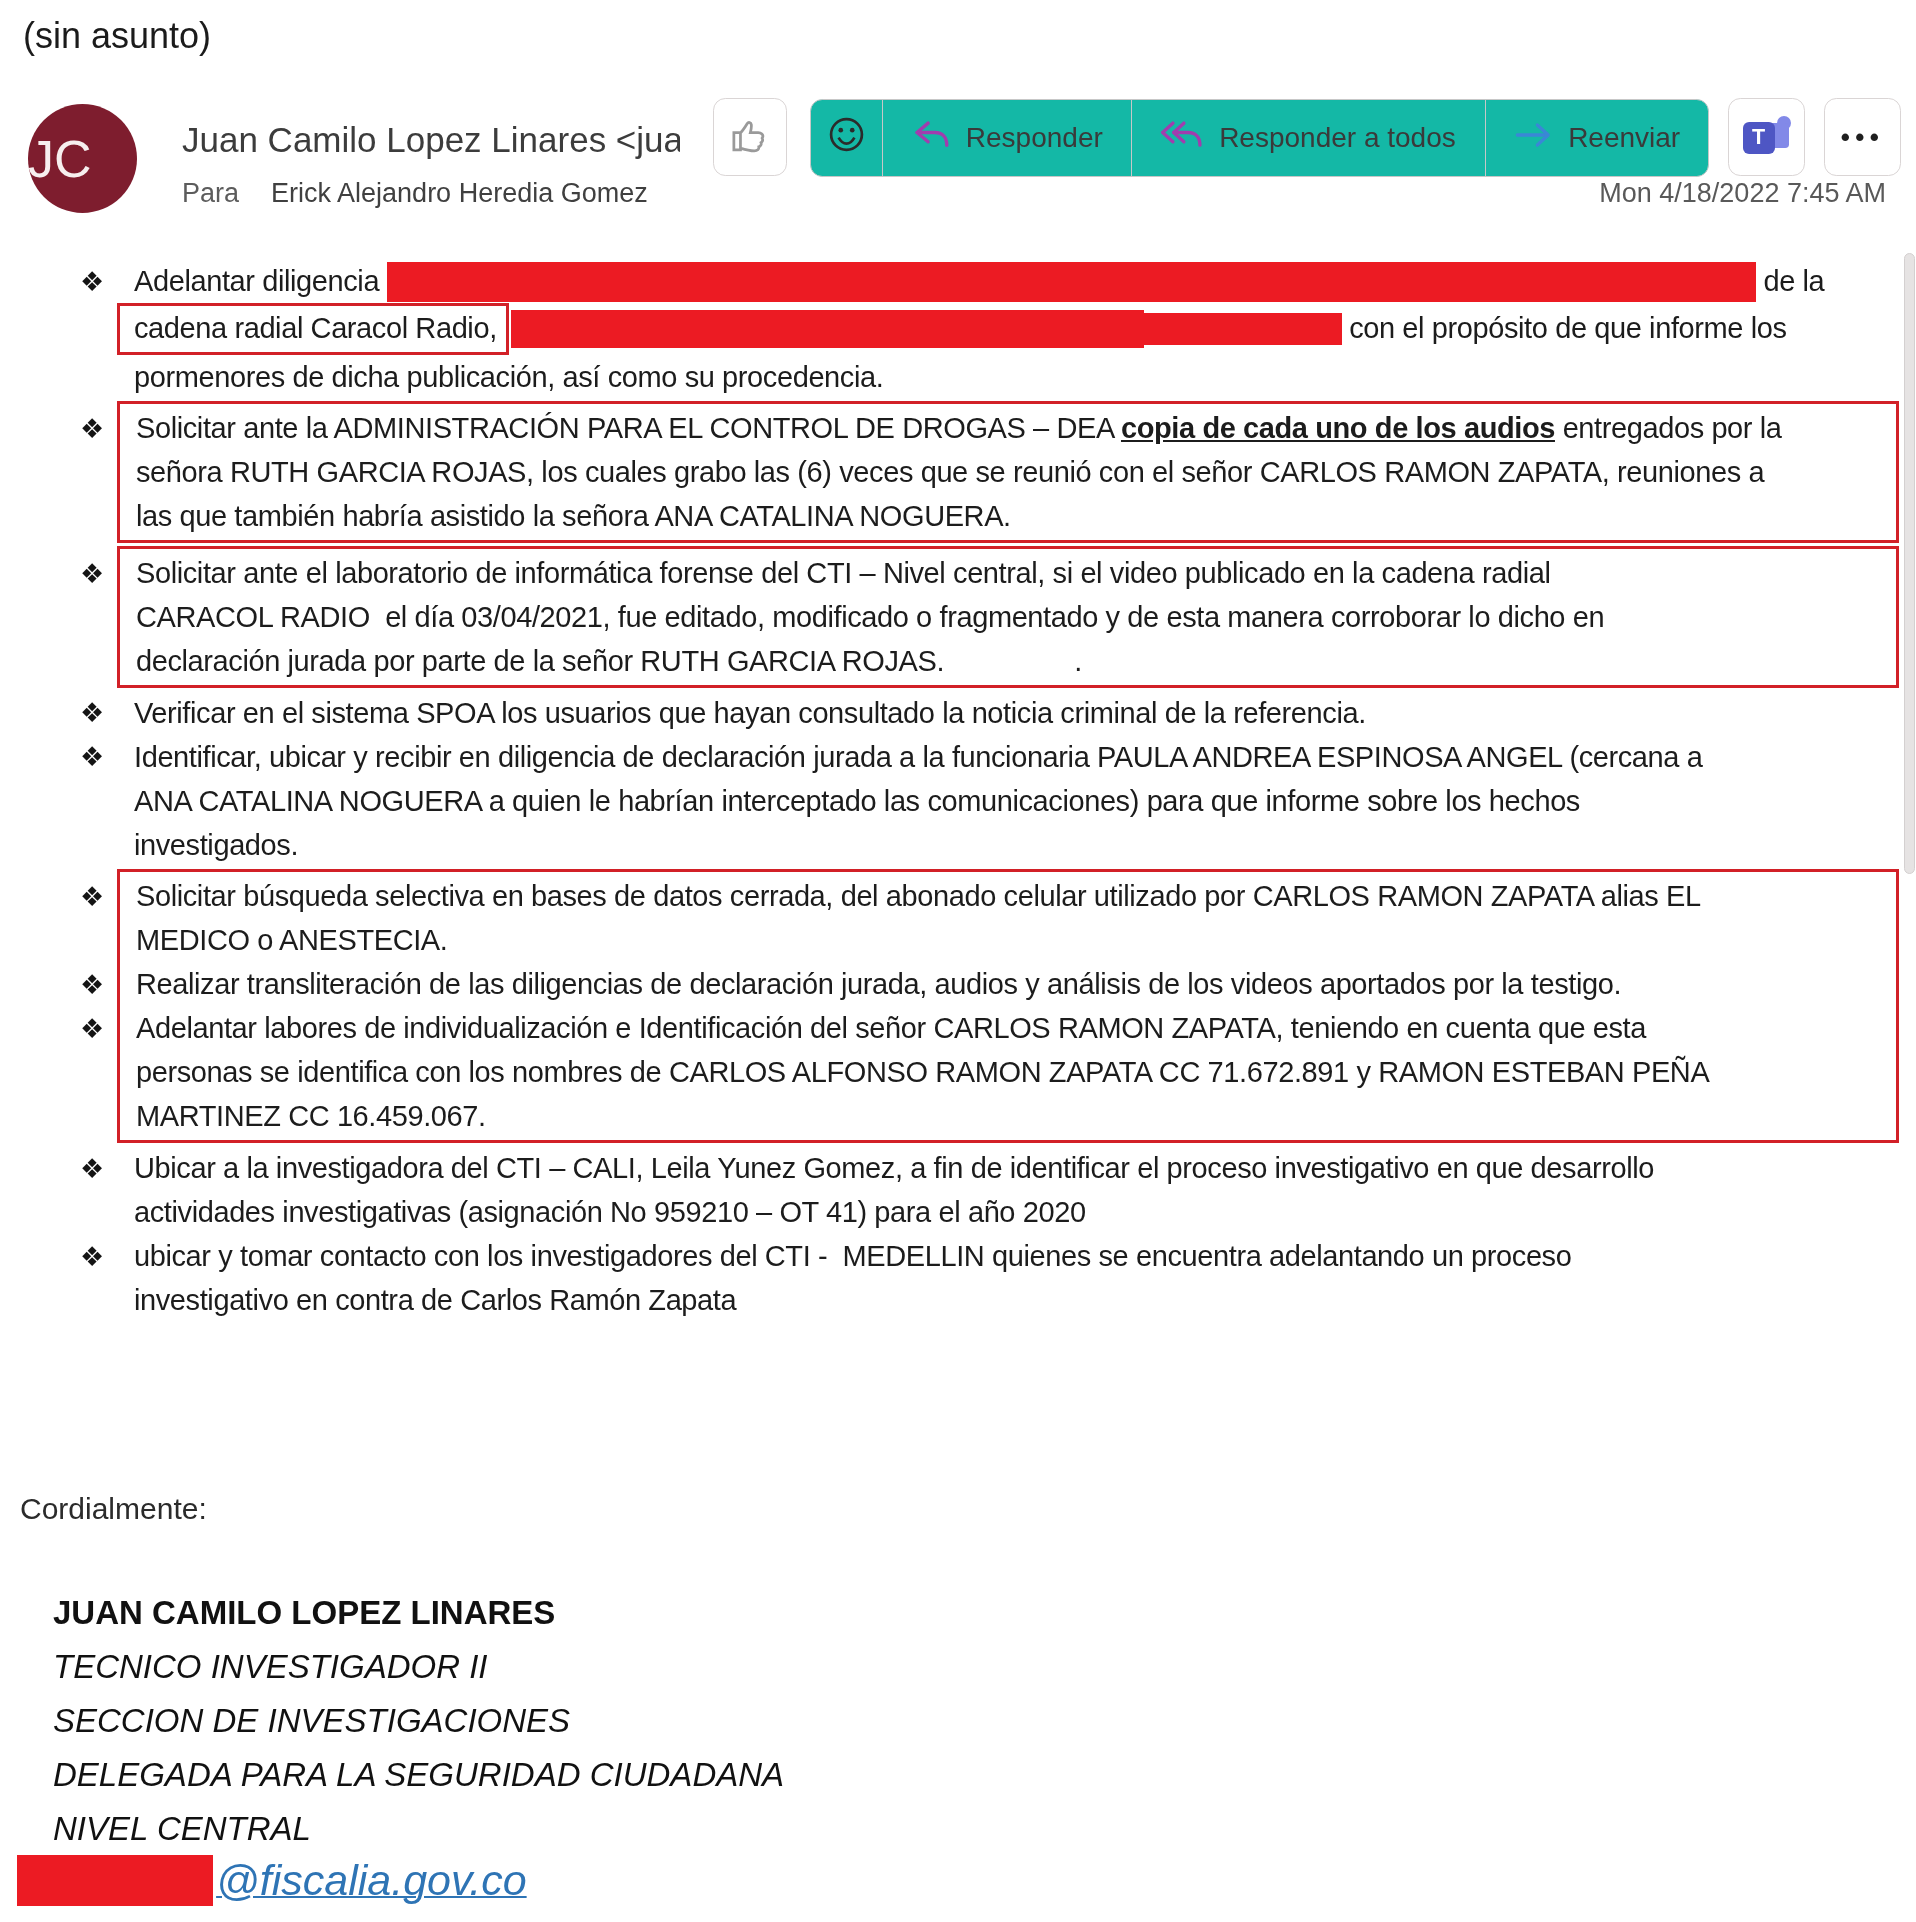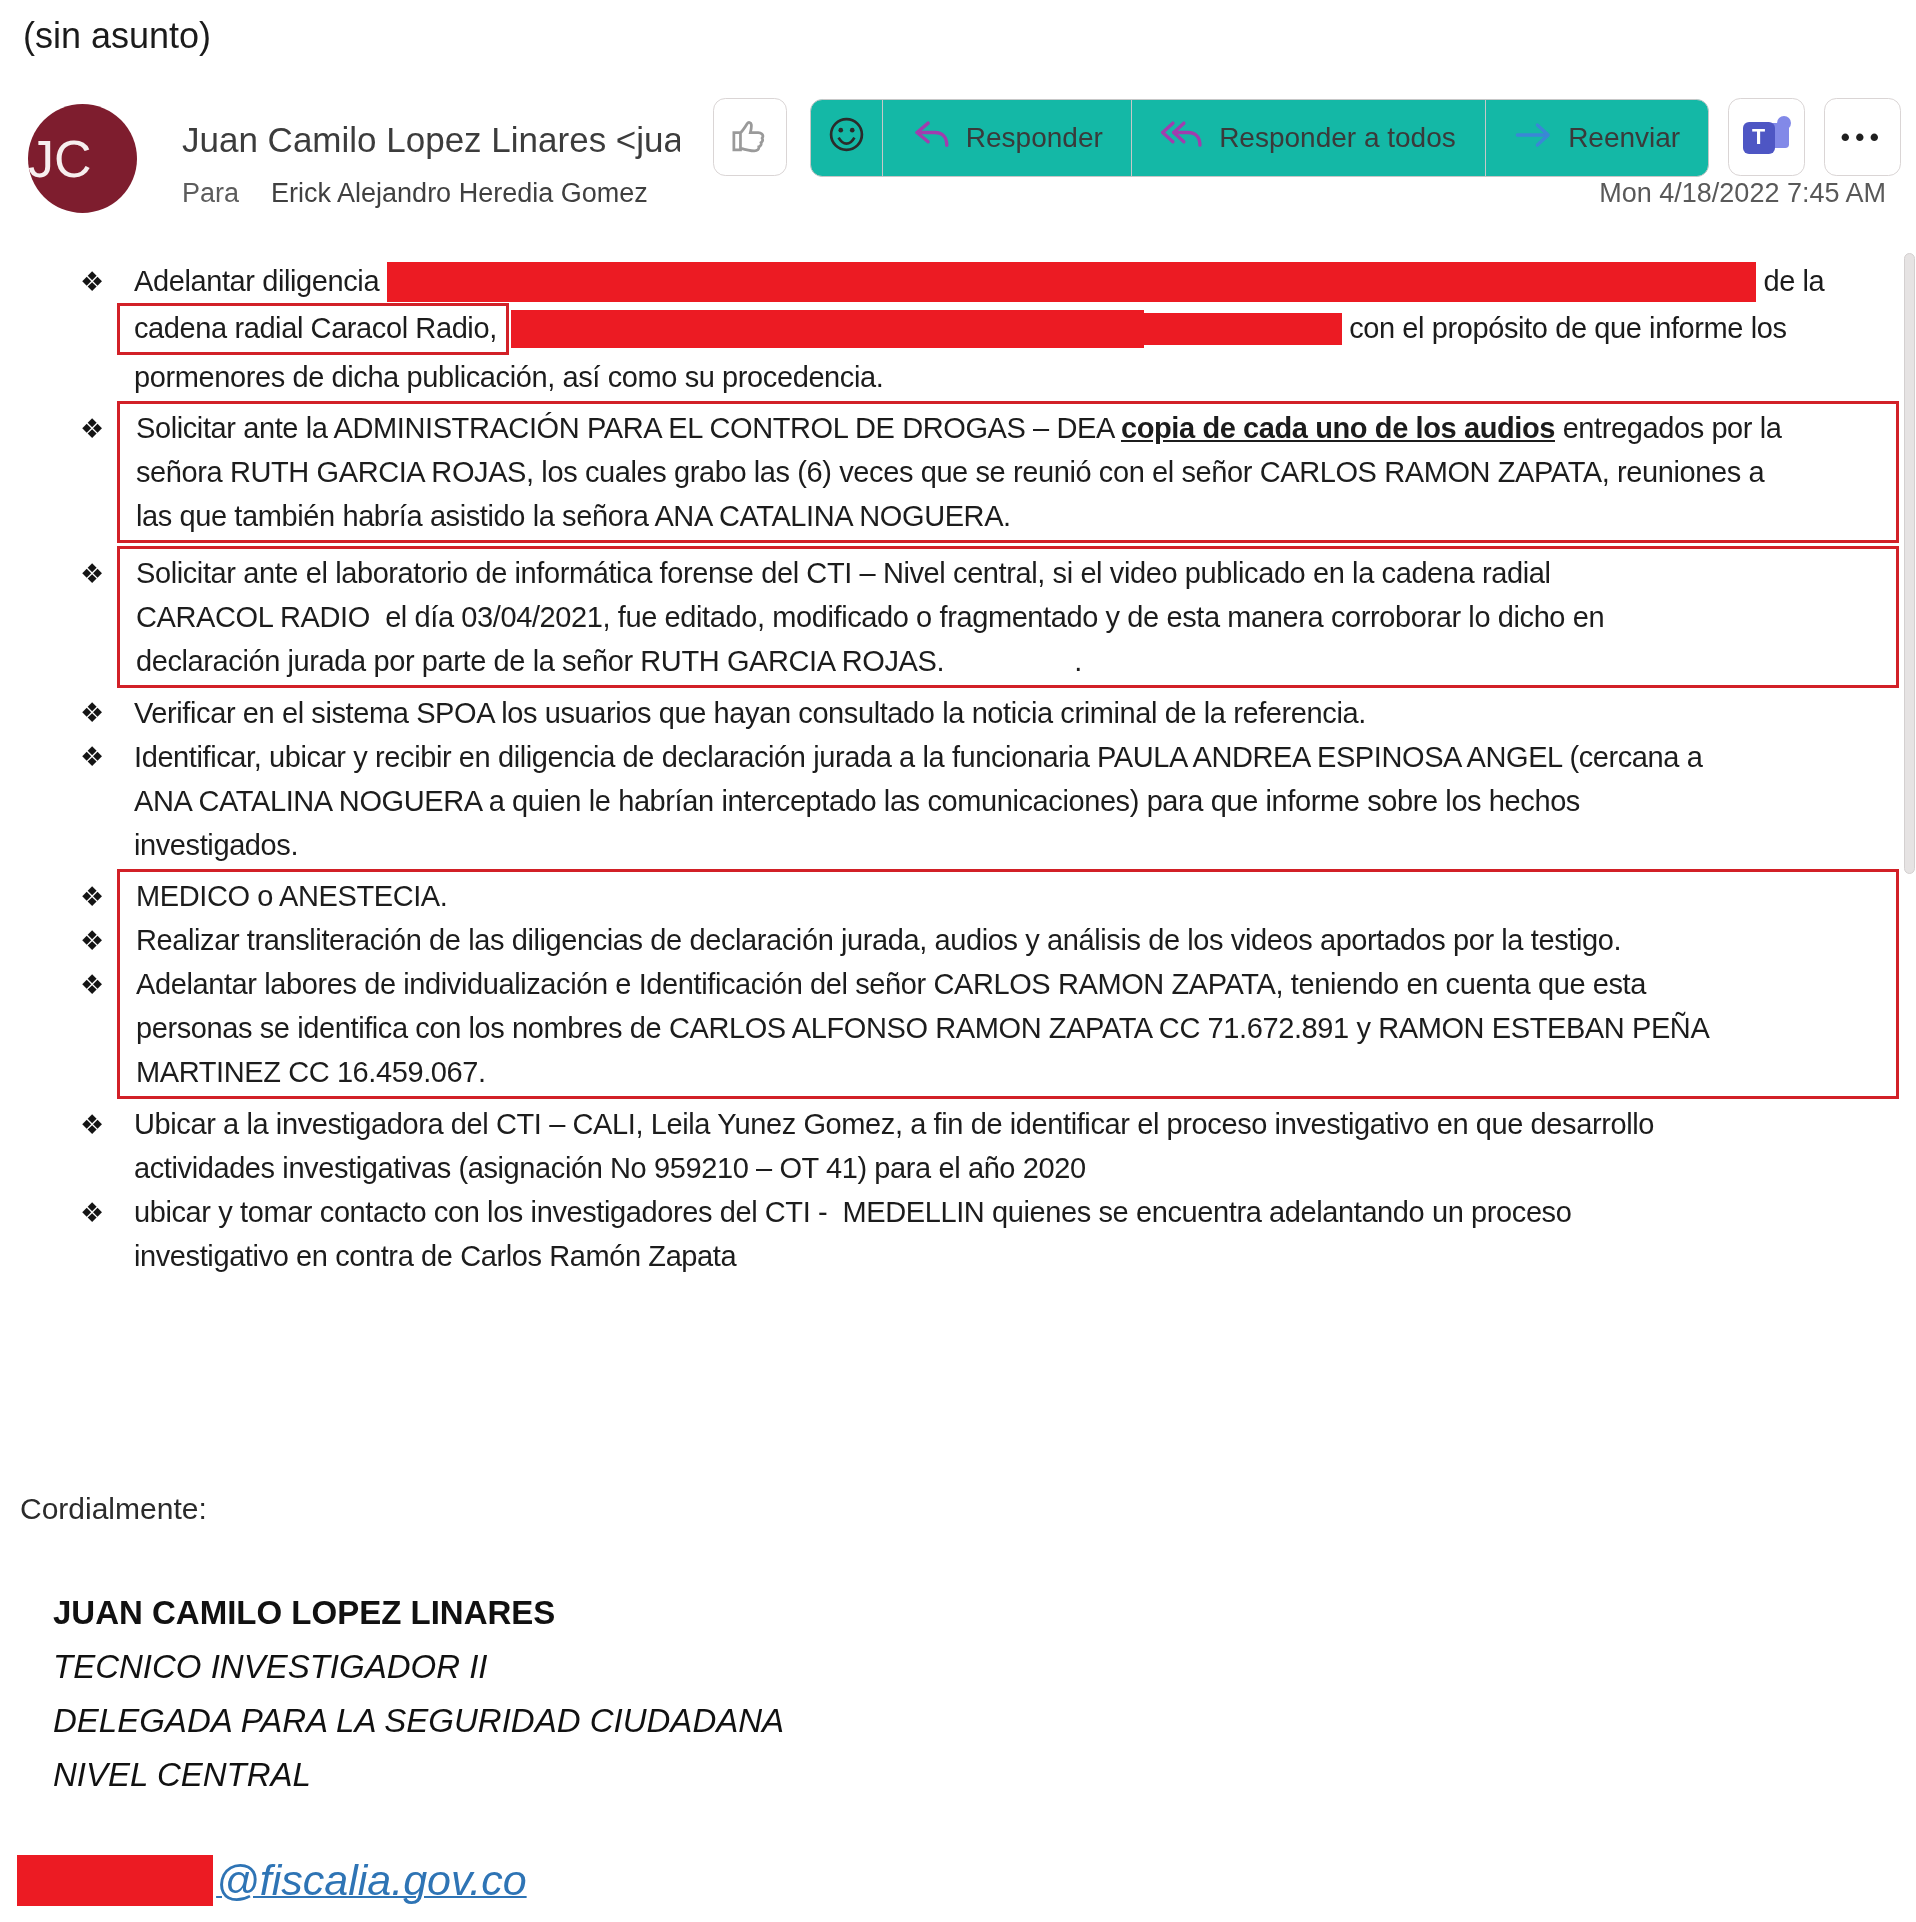--- a/index.html
+++ b/index.html
@@ -153,21 +153,21 @@
       </div>
       <div class="group">
         <div class="line"><span class="marker">❖</span><span>Verificar en el sistema SPOA los usuarios que hayan consultado la noticia criminal de la referencia.</span></div>
       </div>
       <div class="group">
         <div class="line"><span class="marker">❖</span><span>Identificar, ubicar y recibir en diligencia de declaración jurada a la funcionaria PAULA ANDREA ESPINOSA ANGEL (cercana a</span></div>
         <div class="line"><span>ANA CATALINA NOGUERA a quien le habrían interceptado las comunicaciones) para que informe sobre los hechos</span></div>
         <div class="line"><span>investigados.</span></div>
       </div>
       <div class="group rbox">
-        <div class="line"><span class="marker">❖</span></div>
+        <div class="line"><span class="marker">❖</span><span>Solicitar búsqueda selectiva en bases de datos cerrada, del abonado celular utilizado por CARLOS RAMON ZAPATA alias EL</span></div>
         <div class="line"><span>MEDICO o ANESTECIA.</span></div>
         <div class="line"><span class="marker">❖</span><span>Realizar transliteración de las diligencias de declaración jurada, audios y análisis de los videos aportados por la testigo.</span></div>
         <div class="line"><span class="marker">❖</span><span>Adelantar labores de individualización e Identificación del señor CARLOS RAMON ZAPATA, teniendo en cuenta que esta</span></div>
         <div class="line"><span>personas se identifica con los nombres de CARLOS ALFONSO RAMON ZAPATA CC 71.672.891 y RAMON ESTEBAN PEÑA</span></div>
         <div class="line"><span>MARTINEZ CC 16.459.067.</span></div>
       </div>
       <div class="group">
         <div class="line"><span class="marker">❖</span><span>Ubicar a la investigadora del CTI – CALI, Leila Yunez Gomez, a fin de identificar el proceso investigativo en que desarrollo</span></div>
         <div class="line"><span>actividades investigativas (asignación No 959210 – OT 41) para el año 2020</span></div>
       </div>
@@ -175,20 +175,21 @@
         <div class="line"><span class="marker">❖</span><span>ubicar y tomar contacto con los investigadores del CTI -  MEDELLIN quienes se encuentra adelantando un proceso</span></div>
         <div class="line"><span>investigativo en contra de Carlos Ramón Zapata</span></div>
       </div>
     </div>
 
   <div class="closing">Cordialmente:</div>
 
   <div class="sig">
       <div class="sig-line sig-bold">JUAN CAMILO LOPEZ LINARES</div>
       <div class="sig-line sig-italic">TECNICO INVESTIGADOR II</div>
+      <div class="sig-line sig-italic">SECCION DE INVESTIGACIONES</div>
       <div class="sig-line sig-italic">DELEGADA PARA LA SEGURIDAD CIUDADANA</div>
       <div class="sig-line sig-italic">NIVEL CENTRAL</div>
     </div>
 
   <div class="email-row">
     <span class="email-redact"></span>
       <a class="email-link">@fiscalia.gov.co</a>
   </div>
 
 </div>

